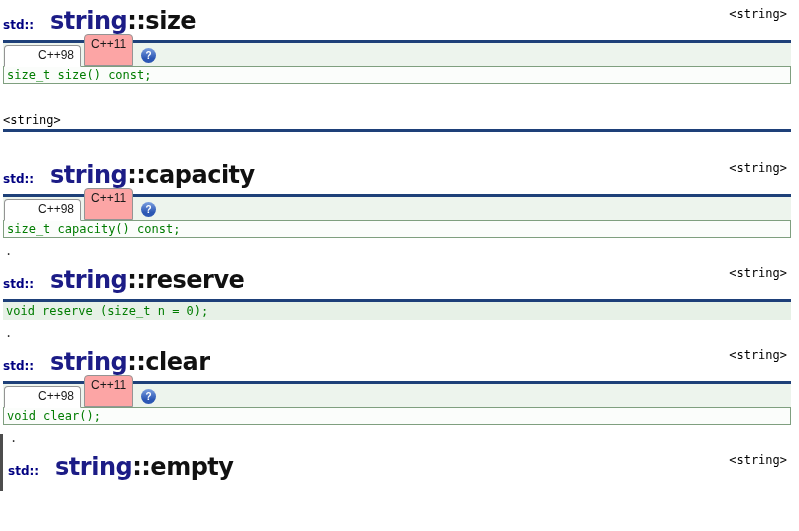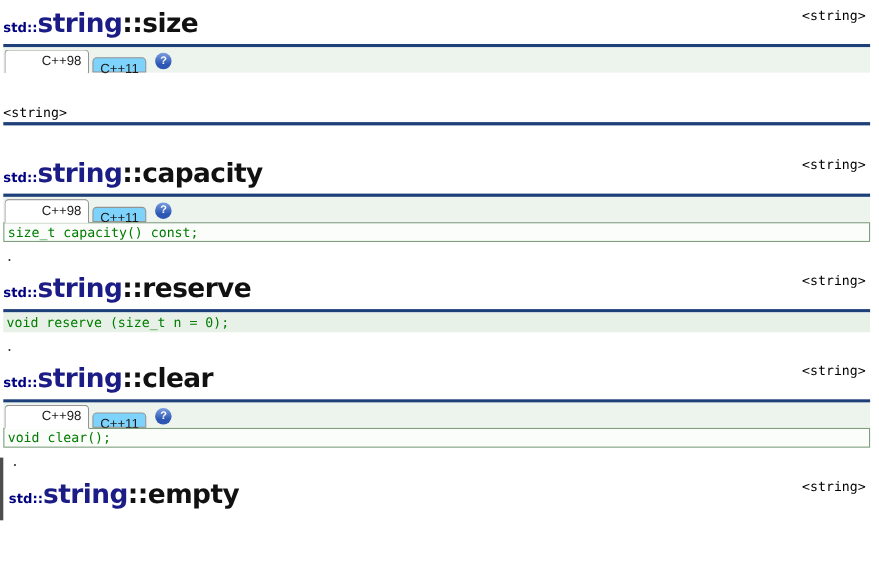--- a/index.html
+++ b/index.html
@@ -16,37 +16,37 @@
 
   .sep-dot {
     font-family:"DejaVu Sans Mono", monospace;
     font-size:12px; color:#333; height:11px; line-height:9px;
     margin:0 0 7px 2px;
   }
 
   .head { display:flex; justify-content:space-between; align-items:flex-start; }
   h1.fn-title { font-weight:bold; line-height:25px; white-space:nowrap; }
   .ns  { font-family:"DejaVu Sans", sans-serif; font-size:12px; color:#000081; font-weight:bold; }
-  .cls { font-family:"DejaVu Sans", sans-serif; font-size:24px; color:#1c1c86; font-weight:bold; letter-spacing:-0.5px; }
+  .cls { font-family:"DejaVu Sans", sans-serif; font-size:24px; color:#1c1c86; font-weight:bold; letter-spacing:-0.5px;margin-left:16px; }
   .mem { font-family:"DejaVu Sans", sans-serif; font-size:24px; color:#111111; font-weight:bold; letter-spacing:-0.5px; }
   .hdr-ref {
     font-family:"DejaVu Sans Mono", monospace; font-size:12px; color:#000;
     text-decoration:none; padding-top:1px; margin-right:4px;
   }
 
   .rule { height:3px; background:#1e4079; margin-top:2px; }
 
   .tabstrip {
     background:#edf4ed; height:23px;
     display:flex; align-items:flex-end; padding-left:1px; position:relative;
   }
   .tab {
     font-family:"Liberation Sans", sans-serif; font-size:12px; color:#1a1a1a;
-    background:#7dd3fc; border:1px solid #949494; border-radius:4px 4px 0 0;
-    padding:2px 6px 2px 6px; margin-right:3px; height:14px; line-height:15px;
+    background:#fca5a5; border:1px solid #949494; border-radius:4px 4px 0 0;
+    padding:2px 6px 2px 6px; margin-right:3px; height:32px; line-height:15px;
     cursor:pointer; position:relative;
   }
   .tab.active {
     background:#ffffff; height:22px; z-index:2;
     border-bottom:1px solid #ffffff; margin-bottom:-1px;padding-left:33px;
   }
   .help-icon {
     width:15px; height:15px; border-radius:50%;
     background:#3f6fc4;
     background:linear-gradient(180deg,#7b9fe0 0%,#2c57b4 70%);
@@ -75,20 +75,23 @@
     <div class="head">
       <h1 class="fn-title"><span class="ns">std::</span><span class="cls">string</span><span class="mem">::size</span></h1>
       <a class="hdr-ref">&lt;string&gt;</a>
     </div>
     <div class="rule"></div>
     <div class="tabstrip">
       <div class="tab active">C++98</div>
       <div class="tab">C++11</div>
       <div class="help-icon">?</div>
     </div>
+    <div class="code boxed">
+        <div class="code-line">size_t size() const;</div>
+      </div>
   </section>
 
   <section class="fn-section">
 
     <div class="head">
       <a class="hdr-ref">&lt;string&gt;</a>
     </div>
     <div class="rule"></div>
 
   </section>

